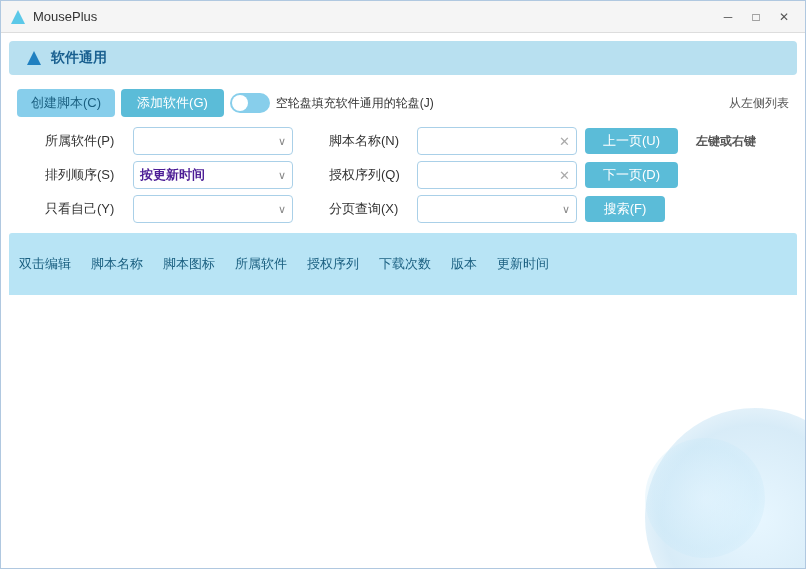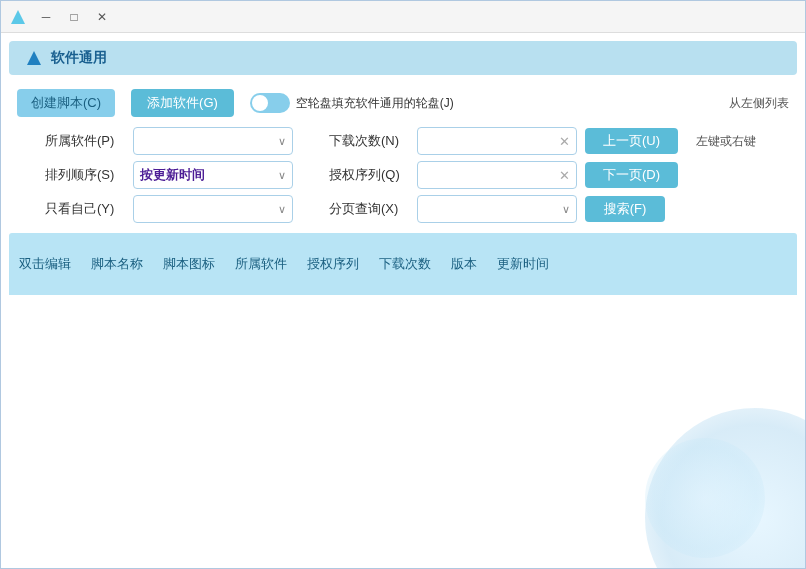--- a/index.html
+++ b/index.html
@@ -110,21 +110,21 @@
       font-size: 14px;
       color: #1a6090;
       font-weight: bold;
     }
 
     
     .toolbar {
       display: flex;
       align-items: center;
       padding: 6px 16px;
-      gap: 16px;
+      gap: 6px;
       flex-wrap: nowrap;
     }
     .btn-primary {
       background: #87ceeb;
       color: #1a5f80;
       border: none;
       border-radius: 4px;
       padding: 5px 14px;
       font-size: 13px;
       cursor: pointer;
@@ -248,20 +248,21 @@
       font-size: 13px;
       cursor: pointer;
       white-space: nowrap;
       min-width: 80px;
     }
     .side-hint {
       font-size: 12px;
       color: #555;
       margin-left: 10px;
       white-space: nowrap;
+      font-weight: bold;
     }
 
     
     .table-header {
       display: flex;
       background: #b8e4f5;
       margin: 6px 8px 0 8px;
       border-radius: 3px 3px 0 0;
     }
     .th-cell {
@@ -299,20 +300,21 @@
   </style>
 </head>
 <body>
 
 <div class="window">
 
   <div class="title-bar">
     <svg class="title-bar-icon" viewBox="0 0 18 18">
       <polygon points="9,2 2,16 16,16" fill="#5bc8e8"></polygon>
     </svg>
+    <span class="title-bar-title">MousePlus</span>
     <div class="title-bar-controls">
       <button class="title-bar-btn">─</button>
       <button class="title-bar-btn">□</button>
       <button class="title-bar-btn close">✕</button>
     </div>
   </div>
 
 
   <div class="content">
 
@@ -336,21 +338,21 @@
     </div>
 
     <div class="filter-area">
 
       <div class="filter-row">
         <span class="filter-label">所属软件(P)</span>
         <div class="filter-select">
           <span class="filter-select-text"></span>
           <span class="chevron">∨</span>
         </div>
-        <span class="filter-label">下载次数(N)</span>
+        <span class="filter-label">脚本名称(N)</span>
         <div class="filter-input">
           <span></span>
           <span class="x-icon">✕</span>
         </div>
         <button class="btn-blue">上一页(U)</button>
         <span class="side-hint">左键或右键</span>
       </div>
 
       <div class="filter-row">
         <span class="filter-label">排列顺序(S)</span>

